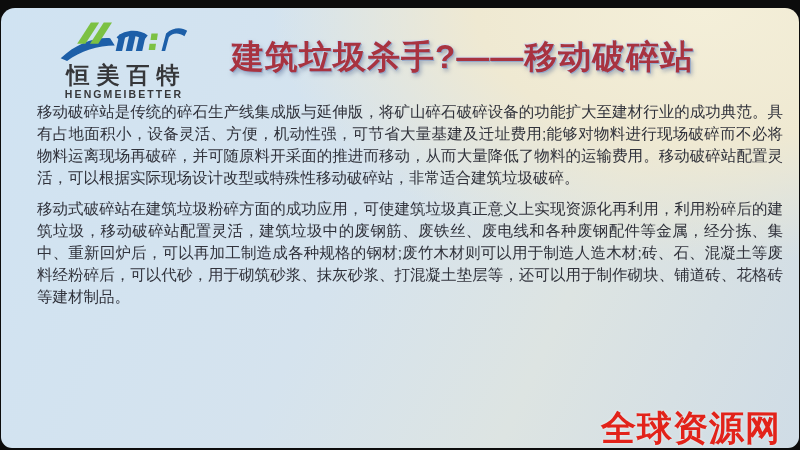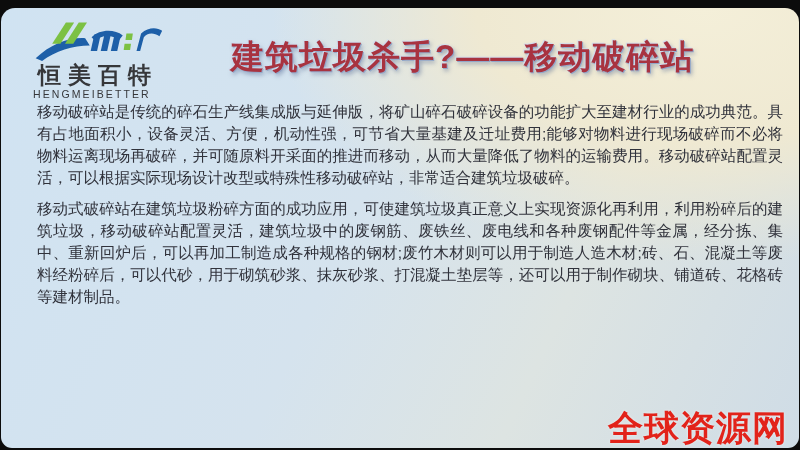--- a/index.html
+++ b/index.html
@@ -9,42 +9,42 @@
     font-family:"Liberation Sans", sans-serif;
   }
   .slide {
     position:absolute; left:1px; right:1px; top:8px; bottom:2px;
     border-radius:14px 14px 11px 11px; overflow:hidden;
     background:
       radial-gradient(ellipse 540px 320px at 88% 0%, #f4efd9 0%, #efe9d2 42%, rgba(239,233,210,0) 80%),
       linear-gradient(115deg, #d0e3f2 0%, #d5e3ee 45%, #dde4e2 70%, #cfdce6 100%);
   }
   .header { display:flex; align-items:flex-start; padding:10px 0 0 30px; height:78px; }
-  .logo { display:flex; flex-direction:column; width:184px; flex:0 0 auto; }
+  .logo { display:flex; flex-direction:column; align-items:center; width:184px; flex:0 0 auto; }
   .logo svg { width:134px; height:44px; display:block; }
   .logo-cn {
     font-size:23px; font-weight:bold; color:#36373a;
     letter-spacing:7px; margin:0 0 0 7px; line-height:26px; white-space:nowrap;
   }
   .logo-en {
-    font-size:10.5px; font-weight:normal; color:#36373a;
+    font-size:10.5px; font-weight:bold; color:#36373a;
     letter-spacing:2.1px; margin-left:2px; line-height:12px; white-space:nowrap;
   }
   .title {
     margin:17px 16px 0 16px; font-size:33px; font-weight:bold; white-space:nowrap;
     color:#a83340; letter-spacing:1px;
     text-shadow:-1px -1px 1px #cfdcef, 1px 1px 0 #93a8c9, 2px 3px 4px rgba(90,110,150,0.55);
   }
   .body { padding:5px 16px 0 36px; }
   .body p {
     margin:0 0 9px 0; font-size:15.5px; line-height:22px;
     text-align:justify; color:#30323b;
   }
   .watermark {
-    position:absolute; right:11px; bottom:-2px; z-index:5;
+    position:absolute; right:18px; bottom:-2px; z-index:5;
     font-size:35px; font-weight:bold; color:#e2231a; letter-spacing:1px;
     line-height:44px; text-shadow:0 0 3px rgba(255,255,255,0.55); white-space:nowrap;margin-top:8px;
   }
 </style>
 </head>
 <body>
 
 <div class="slide">
 
   <div class="header">

